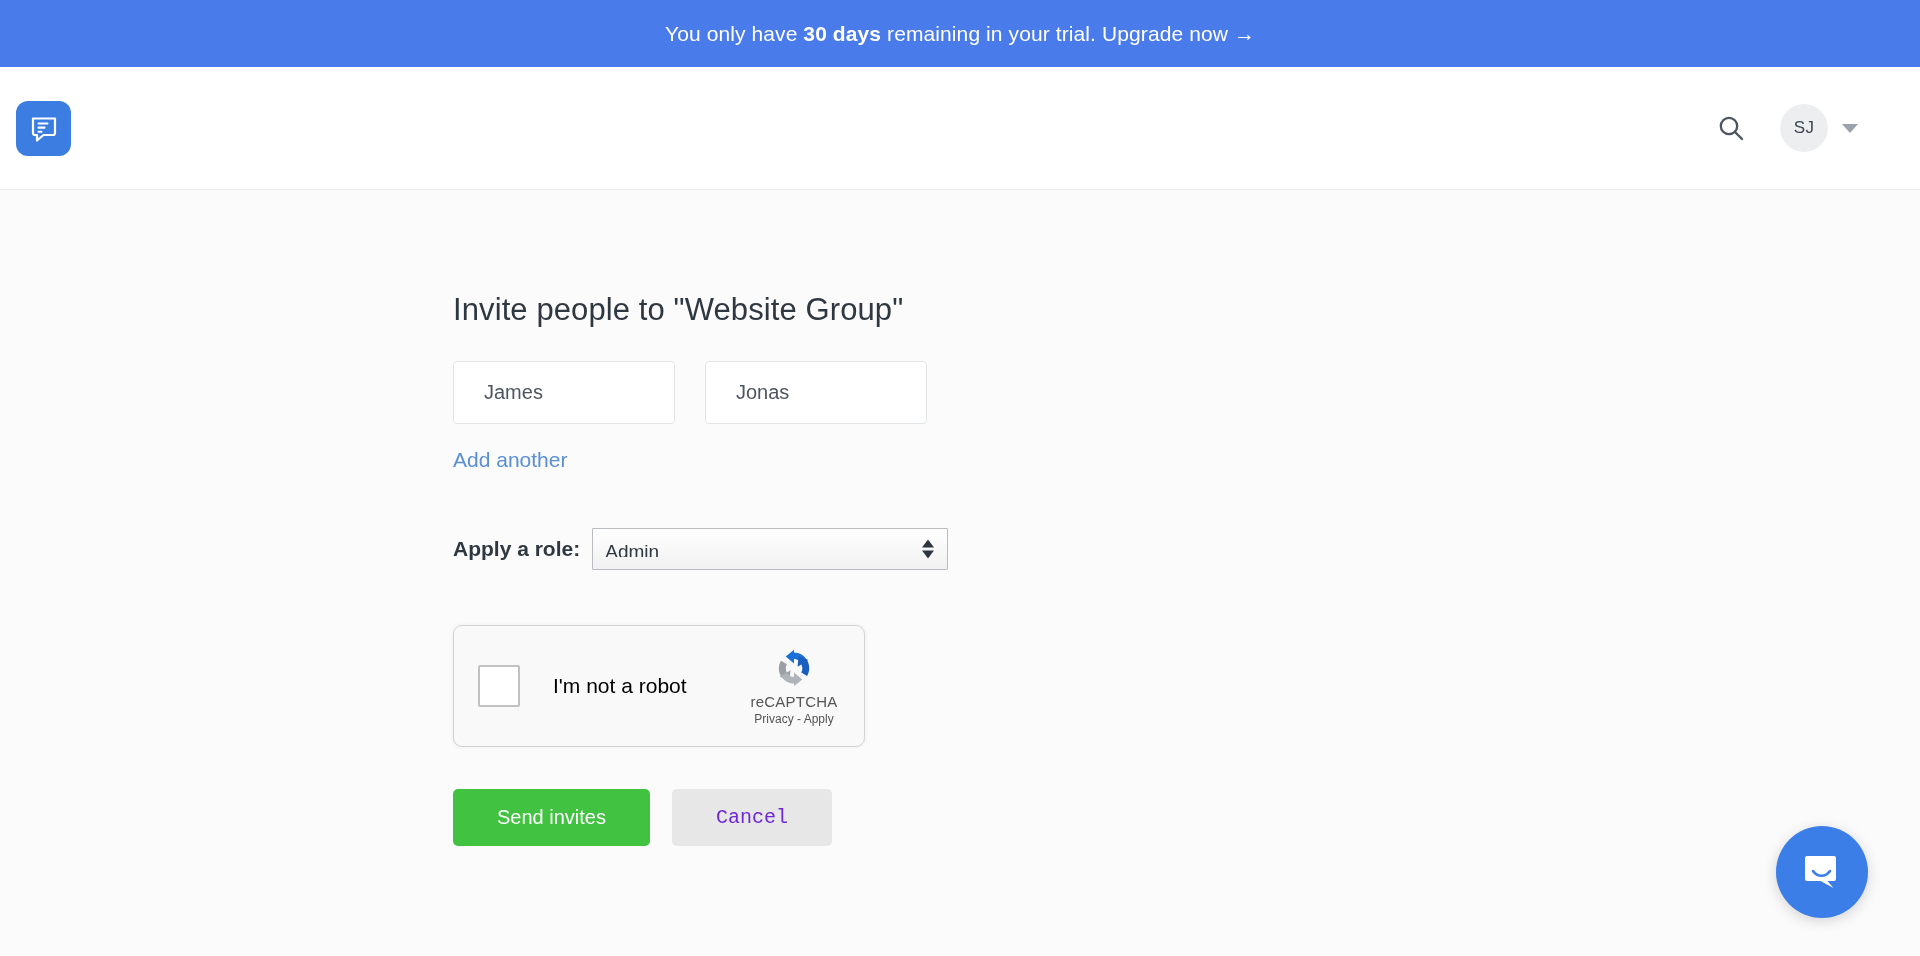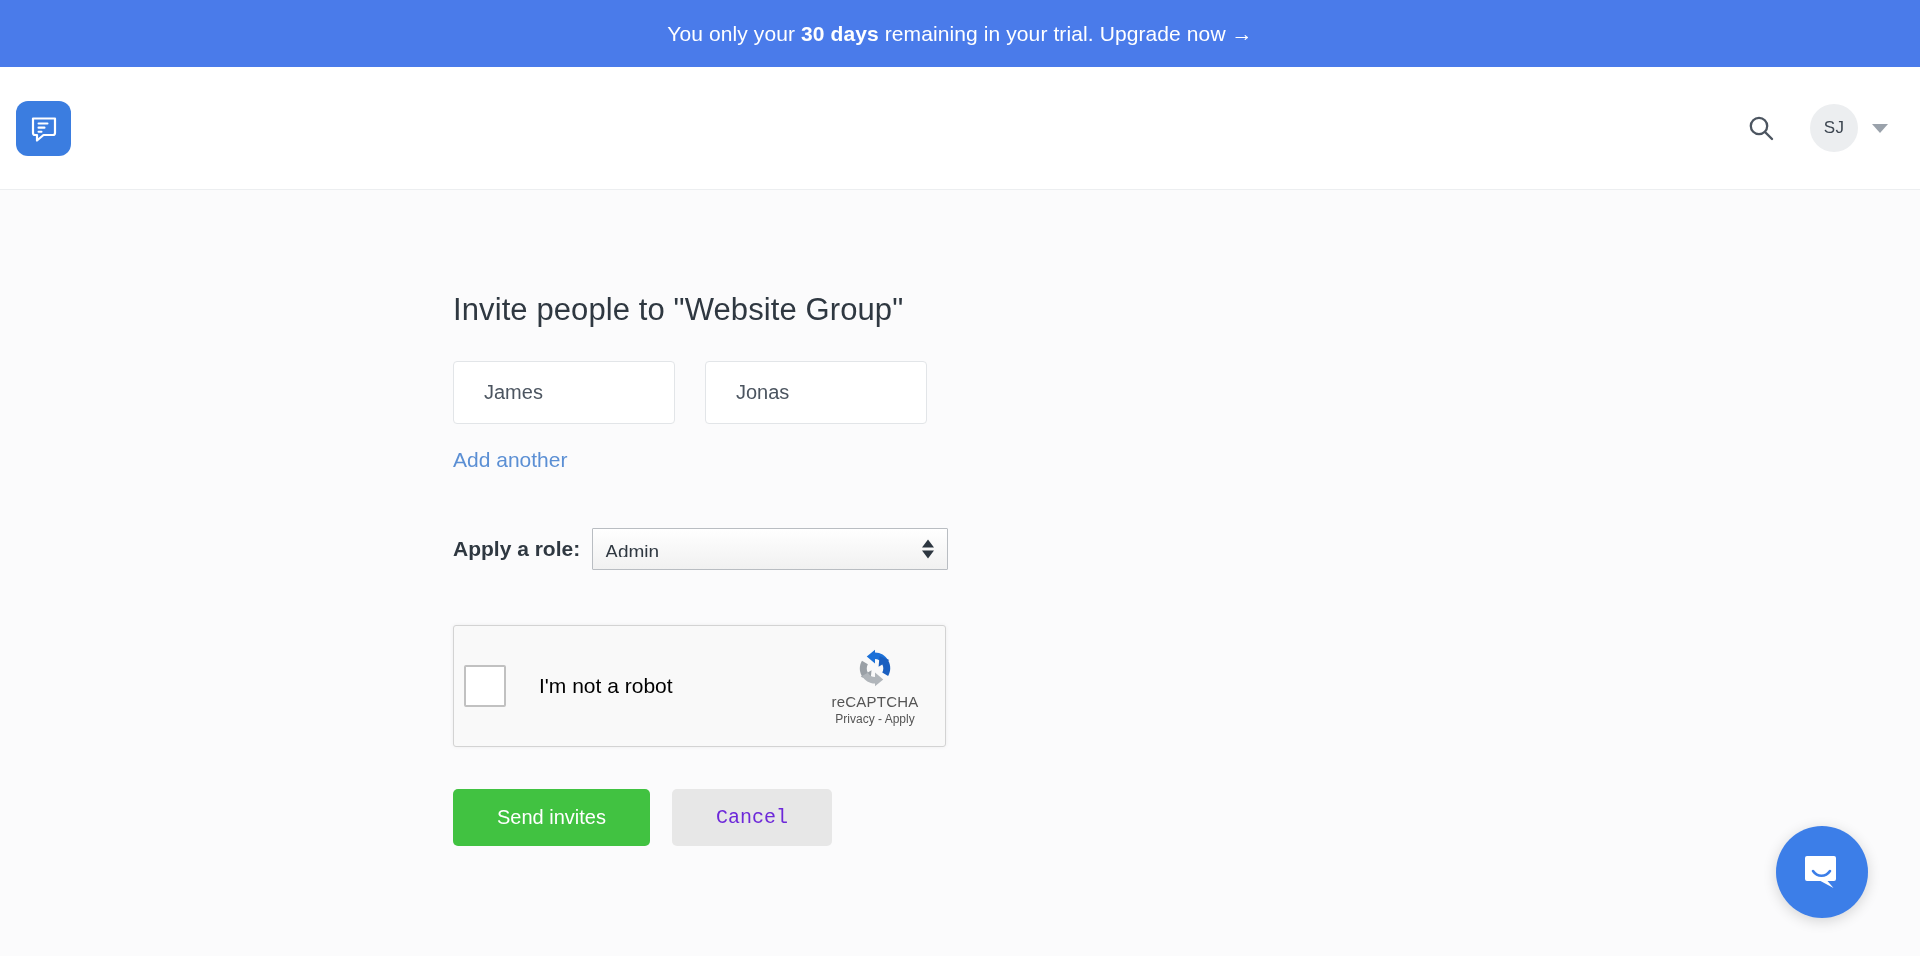--- a/index.html
+++ b/index.html
@@ -38,21 +38,21 @@
   }
   .trial-text-seg { white-space: pre; }
 
   
   .app-header {
     height: 123px;
     background: #ffffff;
     border-bottom: 1px solid #eceef0;
     display: flex;
     align-items: center;
-    padding: 0 32px 0 16px;
+    padding: 0 62px 0 16px;
     position: relative;
   }
   .logo-mark {
     width: 55px;
     height: 55px;
     border-radius: 12px;
     background: #3b7de0;
     display: flex;
     align-items: center;
     justify-content: center;
@@ -208,28 +208,28 @@
   }
   .stepper-down {
     width: 0; height: 0;
     border-left: 6px solid transparent;
     border-right: 6px solid transparent;
     border-top: 8px solid #2d3640;
   }
 
   
   .recaptcha-box {
-    width: 493px;
+    width: 412px;
     height: 122px;
     background: #f9f9f9;
     border: 1px solid #d3d3d3;
-    border-radius: 3px;
-    display: flex;
-    align-items: center;
-    padding: 0 16px 0 10px;
+    border-radius: 9px;
+    display: flex;
+    align-items: center;
+    padding: 0 16px 0 24px;
     margin-bottom: 42px;
     box-shadow: 0 0 4px rgba(0,0,0,.06);
   }
   .recaptcha-check {
     width: 42px;
     height: 42px;
     background: #ffffff;
     border: 2px solid #c1c1c1;
     border-radius: 2px;
     cursor: pointer;
@@ -296,21 +296,21 @@
     align-items: center;
     justify-content: center;
     cursor: pointer;
     box-shadow: 0 3px 14px rgba(0,0,0,.16);
   }
 </style>
 </head>
 <body>
 
 <div class="trial-banner">
-  <span class="trial-text-seg">You only your </span>
+  <span class="trial-text-seg">You only have </span>
     <span class="bold trial-text-seg">30 days</span>
     <span class="trial-text-seg"> remaining in your trial. </span>
     <a class="upgrade-link trial-text-seg" href="#">Upgrade now →</a>
 </div>
 
 <div class="app-header">
 
   <div class="logo-mark">
     <svg width="30" height="30" viewBox="0 0 30 30">
       <path d="M4 5.5h22v14.5a2 2 0 0 1-2 2h-9.5L8 27.5V22H6a2 2 0 0 1-2-2V5.5z" fill="none" stroke="#ffffff" stroke-width="2.2" stroke-linejoin="round"></path>

